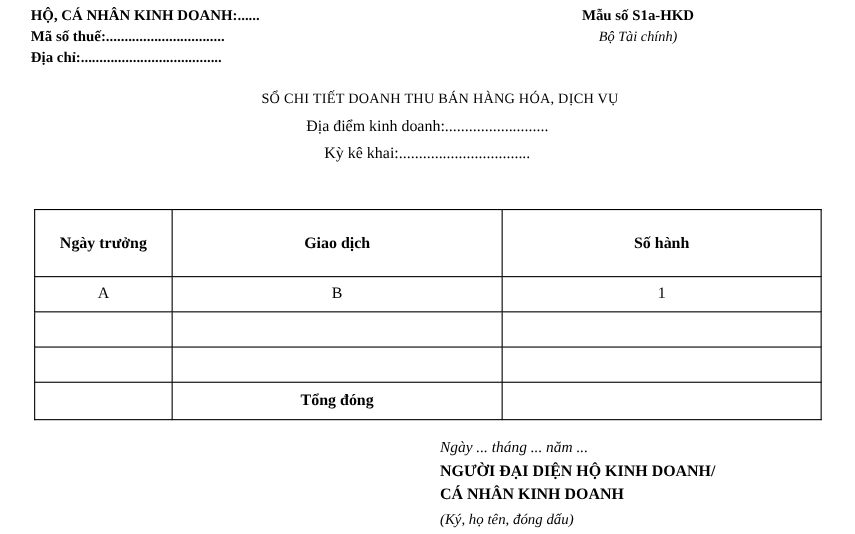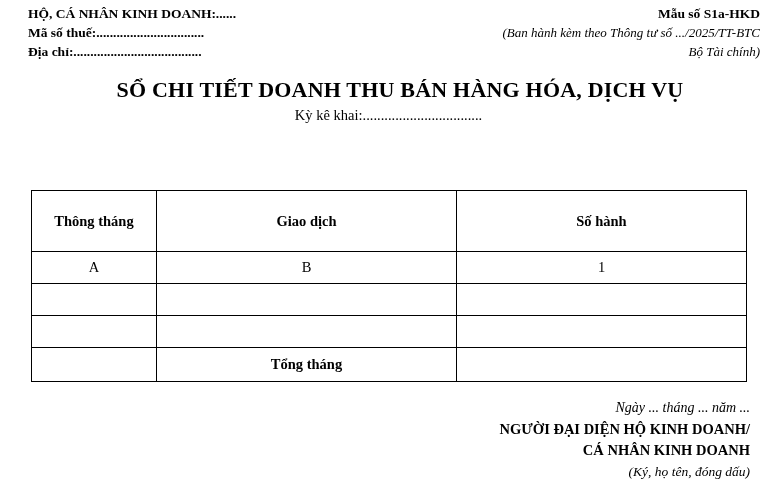--- a/index.html
+++ b/index.html
@@ -39,21 +39,21 @@
     white-space: nowrap;
   }
   .org-line {
     display: block;
   }
   .form-block {
     position: absolute;
     left: 400px;
     top: 4px;
     width: 360px;
-    text-align: right;
+    text-align: center;
     font-size: 13.5px;
     line-height: 19px;
   }
   .form-code {
     font-weight: bold;
   }
   .form-note {
     font-style: italic;
     font-size: 13px;
     line-height: 19px;
@@ -61,22 +61,22 @@
 
   
   .title-block {
     position: absolute;
     top: 78px;
     left: 0;
     width: 777px;
     text-align: center;
   }
   .doc-title {
-    font-size: 22px;
-    font-weight: bold;
+    font-size: 13px;
+    font-weight: normal;
     letter-spacing: 0.2px;
     line-height: 24px;
     padding-left: 23px;
   }
   .sub-line {
     font-size: 14.5px;
     line-height: 23px;
     margin-top: 2px;
   }
 
@@ -115,21 +115,21 @@
   col.c-date { width: 125px; }
   col.c-desc { width: 300px; }
   col.c-amount { width: 290px; }
 
   
   .sign-block {
     position: absolute;
     top: 398px;
     left: 400px;
     width: 350px;
-    text-align: right;
+    text-align: left;
   }
   .sign-date {
     font-style: italic;
     font-size: 14px;
     line-height: 20px;
   }
   .sign-role {
     font-weight: bold;
     font-size: 14.5px;
     line-height: 19px;
@@ -148,39 +148,39 @@
 <div class="page">
 
   <div class="header">
     <div class="org-block">
       <span class="org-line">HỘ, CÁ NHÂN KINH DOANH:......</span>
       <span class="org-line">Mã số thuế:................................</span>
       <span class="org-line">Địa chỉ:......................................</span>
     </div>
     <div class="form-block">
       <div class="form-code">Mẫu số S1a-HKD</div>
-      <div class="form-note">(Ban hành kèm theo Thông tư số .../2025/TT-BTC</div>
       <div class="form-note">Bộ Tài chính)</div>
     </div>
   </div>
 
   <div class="title-block">
     <div class="doc-title">SỔ CHI TIẾT DOANH THU BÁN HÀNG HÓA, DỊCH VỤ</div>
+    <div class="sub-line">Địa điểm kinh doanh:..........................</div>
     <div class="sub-line">Kỳ kê khai:.................................</div>
   </div>
 
   <table class="ledger">
     <colgroup>
       <col class="c-date">
       <col class="c-desc">
       <col class="c-amount">
     </colgroup>
     <thead>
       <tr>
-        <th>Thông tháng</th>
+        <th>Ngày trưởng</th>
         <th>Giao dịch</th>
         <th>Số hành</th>
       </tr>
     </thead>
     <tbody>
       <tr>
         <td class="letter-row">A</td>
         <td class="letter-row">B</td>
         <td class="letter-row">1</td>
       </tr>
@@ -189,21 +189,21 @@
         <td class="blank-row"></td>
         <td class="blank-row"></td>
       </tr>
       <tr>
         <td class="blank-row"></td>
         <td class="blank-row"></td>
         <td class="blank-row"></td>
       </tr>
       <tr>
         <td class="total-row"></td>
-        <td class="total-row">Tổng tháng</td>
+        <td class="total-row">Tổng đóng</td>
         <td class="total-row"></td>
       </tr>
     </tbody>
   </table>
 
   <div class="sign-block">
     <div class="sign-date">Ngày ... tháng ... năm ...</div>
     <div class="sign-role">NGƯỜI ĐẠI DIỆN HỘ KINH DOANH/</div>
     <div class="sign-role">CÁ NHÂN KINH DOANH</div>
     <div class="sign-hint">(Ký, họ tên, đóng dấu)</div>

